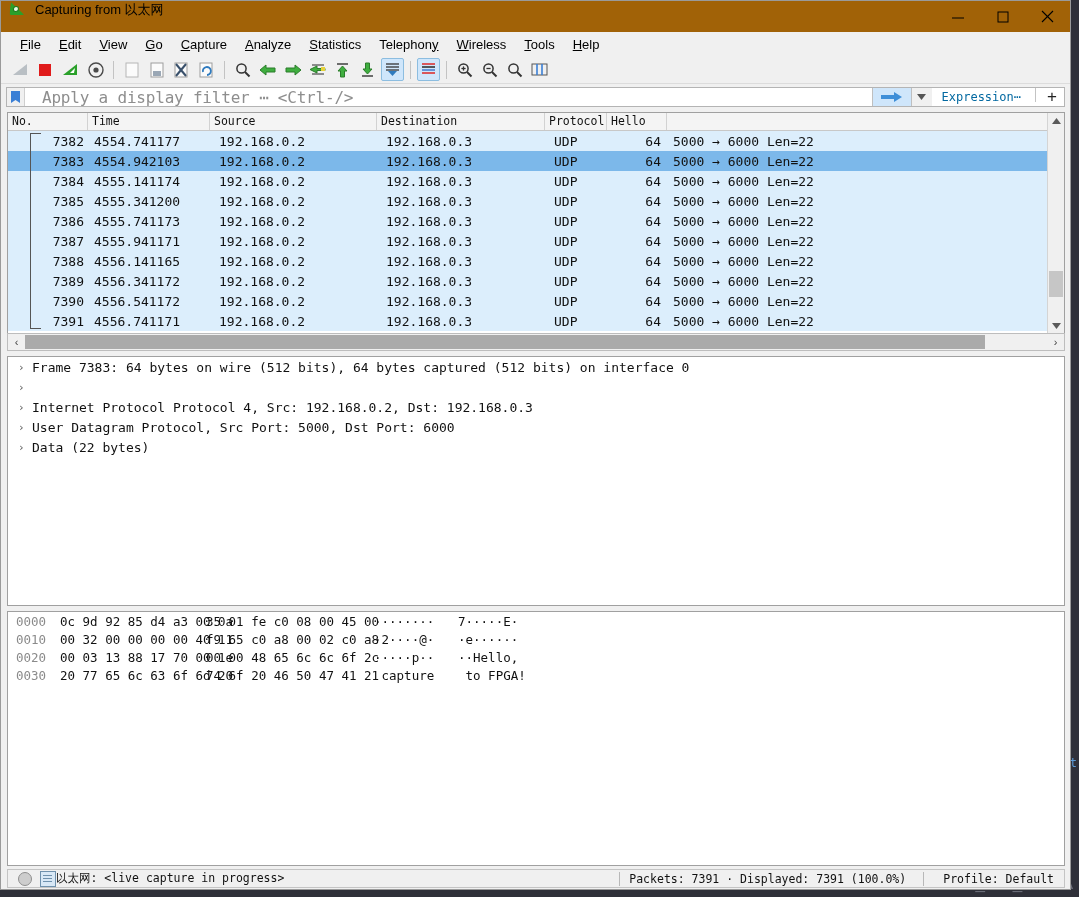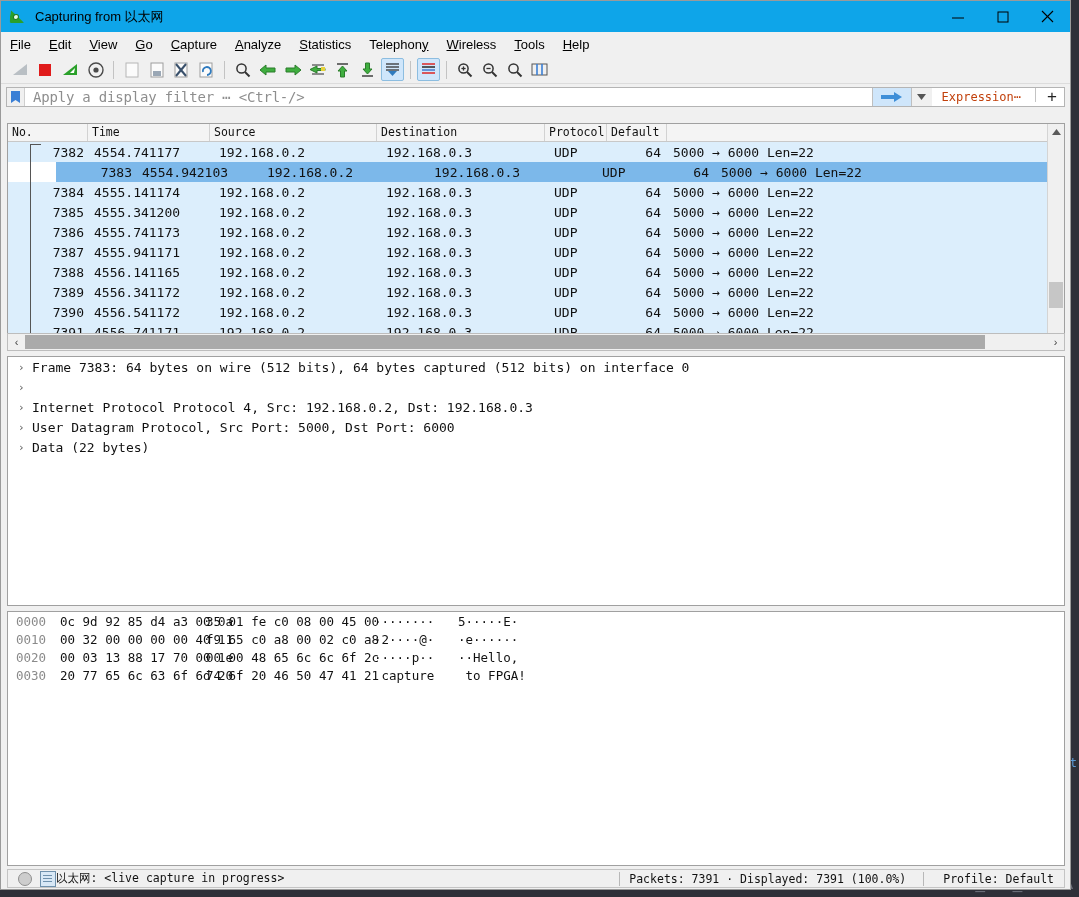--- a/index.html
+++ b/index.html
@@ -7,65 +7,65 @@
 
   
   #desktop{position:absolute;left:0;top:0;width:1079px;height:897px;background:#2f3039;}
   #desktop .codetext{position:absolute;color:#5c9bd6;font-family:"DejaVu Sans Mono",monospace;font-size:12px;white-space:pre;}
   #desktop .wm{position:absolute;color:#6e707c;font-family:"Liberation Sans",sans-serif;font-size:17px;letter-spacing:2px;white-space:pre;}
 
   #win{position:absolute;left:0;top:0;width:1071px;height:890px;background:#f0f0f0;
        border:1px solid #9a9a9a;box-sizing:border-box;}
 
   
-  #titlebar{height:31px;background:#0ea5e9;display:flex;align-items:center;position:relative;}
+  #titlebar{height:31px;background:#a16207;display:flex;position:relative;}
   #titlebar .tl-icon{width:18px;height:16px;margin-left:9px;margin-right:7px;position:relative;}
   .shark{position:absolute;left:0;top:1px;width:0;height:0;border-left:15px solid #2aa02a;
          border-top:13px solid transparent;border-radius:2px;transform:skewX(-6deg);}
   .shark:after{content:"";position:absolute;left:-12px;top:-9px;width:4px;height:4px;border-radius:50%;
          background:#eafbe6;border:1px solid #1d7a1d;}
   #titlebar .tl-text{font-size:13px;color:#000;}
   .wctrls{position:absolute;right:0;top:0;height:31px;display:flex;}
   .wbtn{width:45px;height:31px;display:flex;align-items:center;justify-content:center;}
   .wbtn svg{display:block;}
 
   
-  #menubar{height:24px;background:#f0f0f0;display:flex;align-items:center;}
+  #menubar{height:24px;background:#f0f0f0;display:flex;align-items:center;padding-left:10px;}
   .mi{font-size:13px;color:#000;padding:2px 9px;}
   .mi u{text-decoration:underline;}
 
   
   #toolbar{height:27px;background:#f0f0f0;display:flex;align-items:center;padding-left:8px;gap:2px;border-bottom:1px solid #dcdcdc;}
   .tb{width:23px;height:23px;display:flex;align-items:center;justify-content:center;border-radius:2px;}
   .tb.on{background:#cfe6fb;border:1px solid #8cbde0;box-sizing:border-box;}
   .sep{width:1px;height:18px;background:#c3c3c3;margin:0 4px;}
 
   
   #filterbar{height:20px;margin:3px 5px 0 5px;display:flex;align-items:stretch;background:#fff;
              border:1px solid #b4b4b4;box-sizing:border-box;}
   .bookmark{width:17px;display:flex;align-items:center;justify-content:center;background:#f0f0f0;border-right:1px solid #cfcfcf;}
   .bm{width:9px;height:12px;background:#3a7fd5;clip-path:polygon(0 0,100% 0,100% 100%,50% 76%,0 100%);}
-  #filterinput{flex:1;display:flex;align-items:center;padding-left:8px;font-family:"DejaVu Sans Mono",monospace;
-               font-size:14px;color:#8e8e8e;letter-spacing:-0.2px;}
+  #filterinput{flex:1;display:flex;align-items:center;padding-left:17px;font-family:"DejaVu Sans Mono",monospace;
+               font-size:16px;color:#8e8e8e;letter-spacing:-0.2px;}
   .farrow{width:38px;background:#cfe6fb;border-left:1px solid #bfbfbf;border-right:1px solid #bfbfbf;
           display:flex;align-items:center;justify-content:center;}
   .fdrop{width:20px;background:#f0f0f0;display:flex;align-items:center;justify-content:center;}
-  #expr{font-family:"DejaVu Sans Mono",monospace;font-size:12px;color:#c2410c;padding:0 10px;display:flex;align-items:center;}
+  #expr{font-family:"DejaVu Sans Mono",monospace;font-size:12px;color:#0369a1;padding:0 10px;display:flex;align-items:center;}
   #plus{width:24px;display:flex;align-items:center;justify-content:center;font-size:17px;color:#222;}
 
   
-  #plist{position:absolute;left:6px;top:122px;width:1058px;height:223px;border:1px solid #a0a0a0;
+  #plist{position:absolute;left:6px;top:111px;width:1058px;height:223px;border:1px solid #a0a0a0;
          box-sizing:border-box;background:#fff;overflow:hidden;}
   #plhdr{height:17px;background:#f4f4f4;border-bottom:1px solid #c8c8c8;display:flex;
          font-family:"DejaVu Sans Mono",monospace;font-size:11.5px;color:#111;}
   #plhdr div{padding-left:4px;box-sizing:border-box;border-right:1px solid #d2d2d2;line-height:17px;overflow:hidden;white-space:nowrap;}
   #plbody{position:relative;height:256px;}
   .prow{display:flex;height:20px;align-items:center;font-family:"DejaVu Sans Mono",monospace;
         font-size:13px;color:#111;background:#dceefc;white-space:nowrap;}
-  .prow.sel{background:#7cb8ea;margin-left:48px;}
+  .prow.sel{background:#7cb8ea;}
   .prow .c{box-sizing:border-box;overflow:hidden;}
   .c-no{width:80px;text-align:right;padding-right:4px;}
   .c-time{width:122px;padding-left:6px;}
   .c-src{width:167px;padding-left:9px;}
   .c-dst{width:168px;padding-left:9px;}
   .c-proto{width:62px;padding-left:9px;}
   .c-len{width:60px;text-align:right;padding-right:6px;}
   .c-info{padding-left:6px;}
   #relbracket{position:absolute;left:22px;top:2px;width:10px;height:194px;
               border-left:1px solid #555;border-bottom:1px solid #555;border-top:1px solid #555;}
@@ -312,21 +312,21 @@
     <div id="plus">+</div>
   </div>
 
   <div id="plist">
     <div id="plhdr">
         <div style="width: 80px;">No.</div>
         <div style="width: 122px;">Time</div>
         <div style="width: 167px;">Source</div>
         <div style="width: 168px;">Destination</div>
         <div style="width: 62px;">Protocol</div>
-        <div style="width: 60px;">Default</div>
+        <div style="width: 60px;">Hello</div>
       </div>
     <div id="plbody">
       <div id="relbracket"></div>
     <div class="prow">
           <div class="c c-no">7382</div>
           <div class="c c-time">4554.741177</div>
           <div class="c c-src">192.168.0.2</div>
           <div class="c c-dst">192.168.0.3</div>
           <div class="c c-proto">UDP</div>
           <div class="c c-len">64</div>
@@ -451,21 +451,21 @@
         <span class="tri">›</span>
         <span>User Datagram Protocol, Src Port: 5000, Dst Port: 6000</span>
       </div>
       <div class="trow">
         <span class="tri">›</span>
         <span>Data (22 bytes)</span>
       </div>
     </div>
 
   <div id="hex">
-      <div class="hrow"><div class="hoff">0000</div><div class="hb1">0c 9d 92 85 d4 a3 00 0a</div><div class="hb2">35 01 fe c0 08 00 45 00</div><div class="ha1">········</div><div class="ha2">5·····E·</div></div>
+      <div class="hrow"><div class="hoff">0000</div><div class="hb1">0c 9d 92 85 d4 a3 00 0a</div><div class="hb2">35 01 fe c0 08 00 45 00</div><div class="ha1">········</div><div class="ha2">7·····E·</div></div>
       <div class="hrow"><div class="hoff">0010</div><div class="hb1">00 32 00 00 00 00 40 11</div><div class="hb2">f9 65 c0 a8 00 02 c0 a8</div><div class="ha1">·2····@·</div><div class="ha2">·e······</div></div>
       <div class="hrow"><div class="hoff">0020</div><div class="hb1">00 03 13 88 17 70 00 1e</div><div class="hb2">00 00 48 65 6c 6c 6f 2c</div><div class="ha1">·····p··</div><div class="ha2">··Hello,</div></div>
       <div class="hrow"><div class="hoff">0030</div><div class="hb1">20 77 65 6c 63 6f 6d 20</div><div class="hb2">74 6f 20 46 50 47 41 21</div><div class="ha1"> capture </div><div class="ha2"> to FPGA!</div></div>
     </div>
 
   <div id="status">
     <div class="dot"></div>
     <div class="notes"></div>
     <div class="iface">以太网: &lt;live capture in progress&gt;</div>
     <div class="right">

